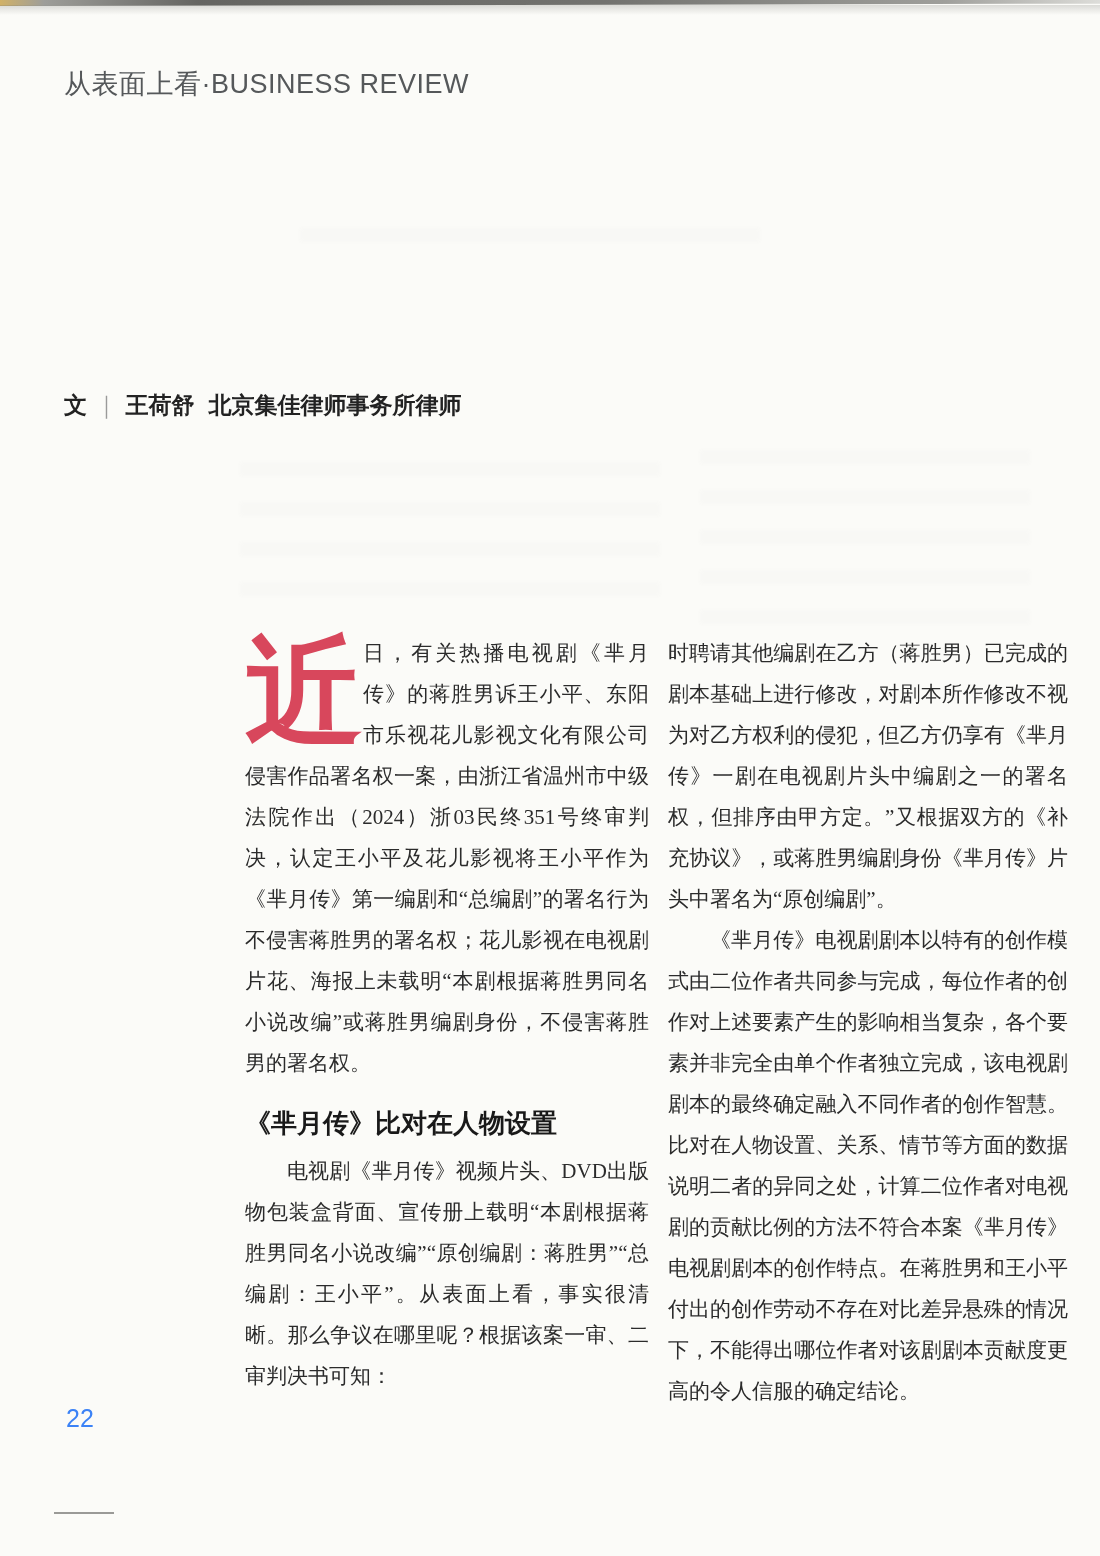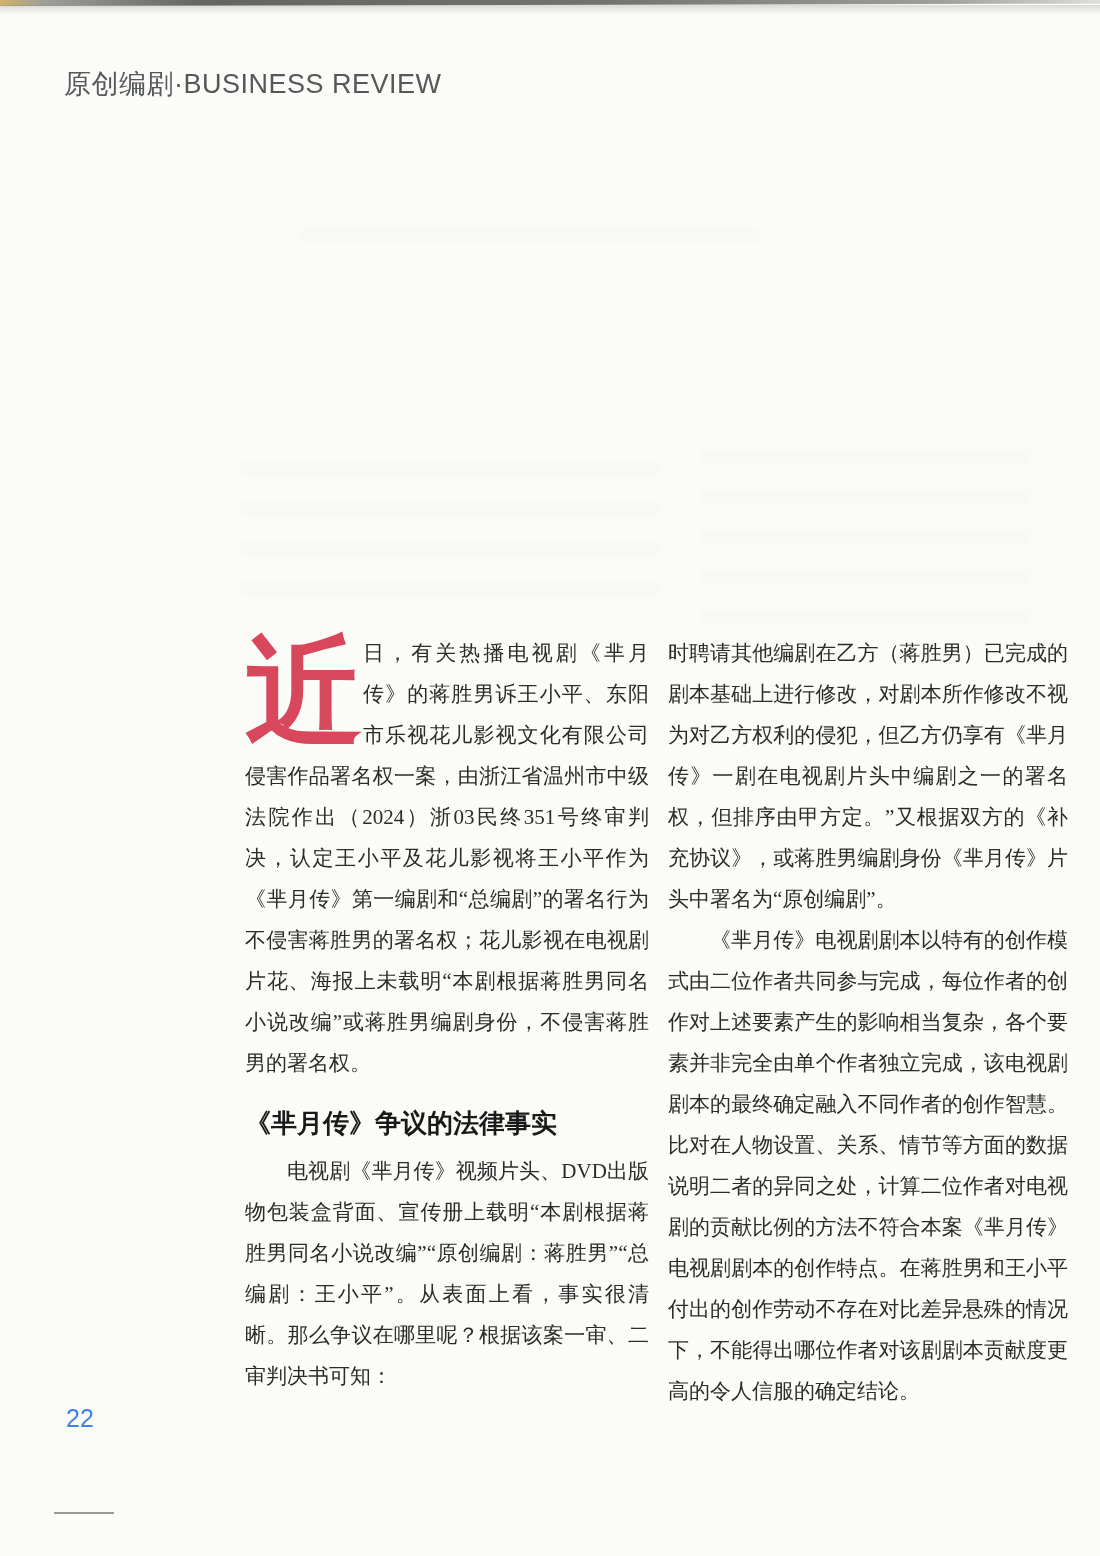--- a/index.html
+++ b/index.html
@@ -98,28 +98,31 @@
 <body>
 
 <div class="page">
 
   <div class="scan-edge"></div>
   <div class="scan-edge-fade"></div>
   <div class="bleed bleed-1"></div>
   <div class="bleed bleed-2"></div>
   <div class="bleed bleed-3"></div>
 
-  <div class="kicker">原创编剧·BUSINESS REVIEW</div>
+  <div class="kicker">从表面上看·BUSINESS REVIEW</div>
 
 
 
+  <div class="byline">
+    <span class="prefix">文</span><span class="sep">｜</span><span class="author">王荷舒</span><span class="affiliation">北京集佳律师事务所律师</span>
+  </div>
 
   <div class="col col-left">
     <p><span class="dropcap">近</span><span>日，有关热播电视剧《芈月传》的蒋胜男诉王小平、东阳市乐视花儿影视文化有限公司侵害作品署名权一案，由浙江省温州市中级法院作出（2024）浙03民终351号终审判决，认定王小平及花儿影视将王小平作为《芈月传》第一编剧和“总编剧”的署名行为不侵害蒋胜男的署名权；花儿影视在电视剧片花、海报上未载明“本剧根据蒋胜男同名小说改编”或蒋胜男编剧身份，不侵害蒋胜男的署名权。</span></p>
-    <p class="section-heading">《芈月传》争议的法律事实</p>
+    <p class="section-heading">《芈月传》比对在人物设置</p>
     <p class="indent">电视剧《芈月传》视频片头、DVD出版物包装盒背面、宣传册上载明“本剧根据蒋胜男同名小说改编”“原创编剧：蒋胜男”“总编剧：王小平”。从表面上看，事实很清晰。那么争议在哪里呢？根据该案一审、二审判决书可知：</p>
 
   </div>
 
   <div class="col col-right">
     <p>时聘请其他编剧在乙方（蒋胜男）已完成的剧本基础上进行修改，对剧本所作修改不视为对乙方权利的侵犯，但乙方仍享有《芈月传》一剧在电视剧片头中编剧之一的署名权，但排序由甲方定。”又根据双方的《补充协议》，或蒋胜男编剧身份《芈月传》片头中署名为“原创编剧”。</p>
     <p class="indent">《芈月传》电视剧剧本以特有的创作模式由二位作者共同参与完成，每位作者的创作对上述要素产生的影响相当复杂，各个要素并非完全由单个作者独立完成，该电视剧剧本的最终确定融入不同作者的创作智慧。比对在人物设置、关系、情节等方面的数据说明二者的异同之处，计算二位作者对电视剧的贡献比例的方法不符合本案《芈月传》电视剧剧本的创作特点。在蒋胜男和王小平付出的创作劳动不存在对比差异悬殊的情况下，不能得出哪位作者对该剧剧本贡献度更高的令人信服的确定结论。</p>
 
   </div>
 

